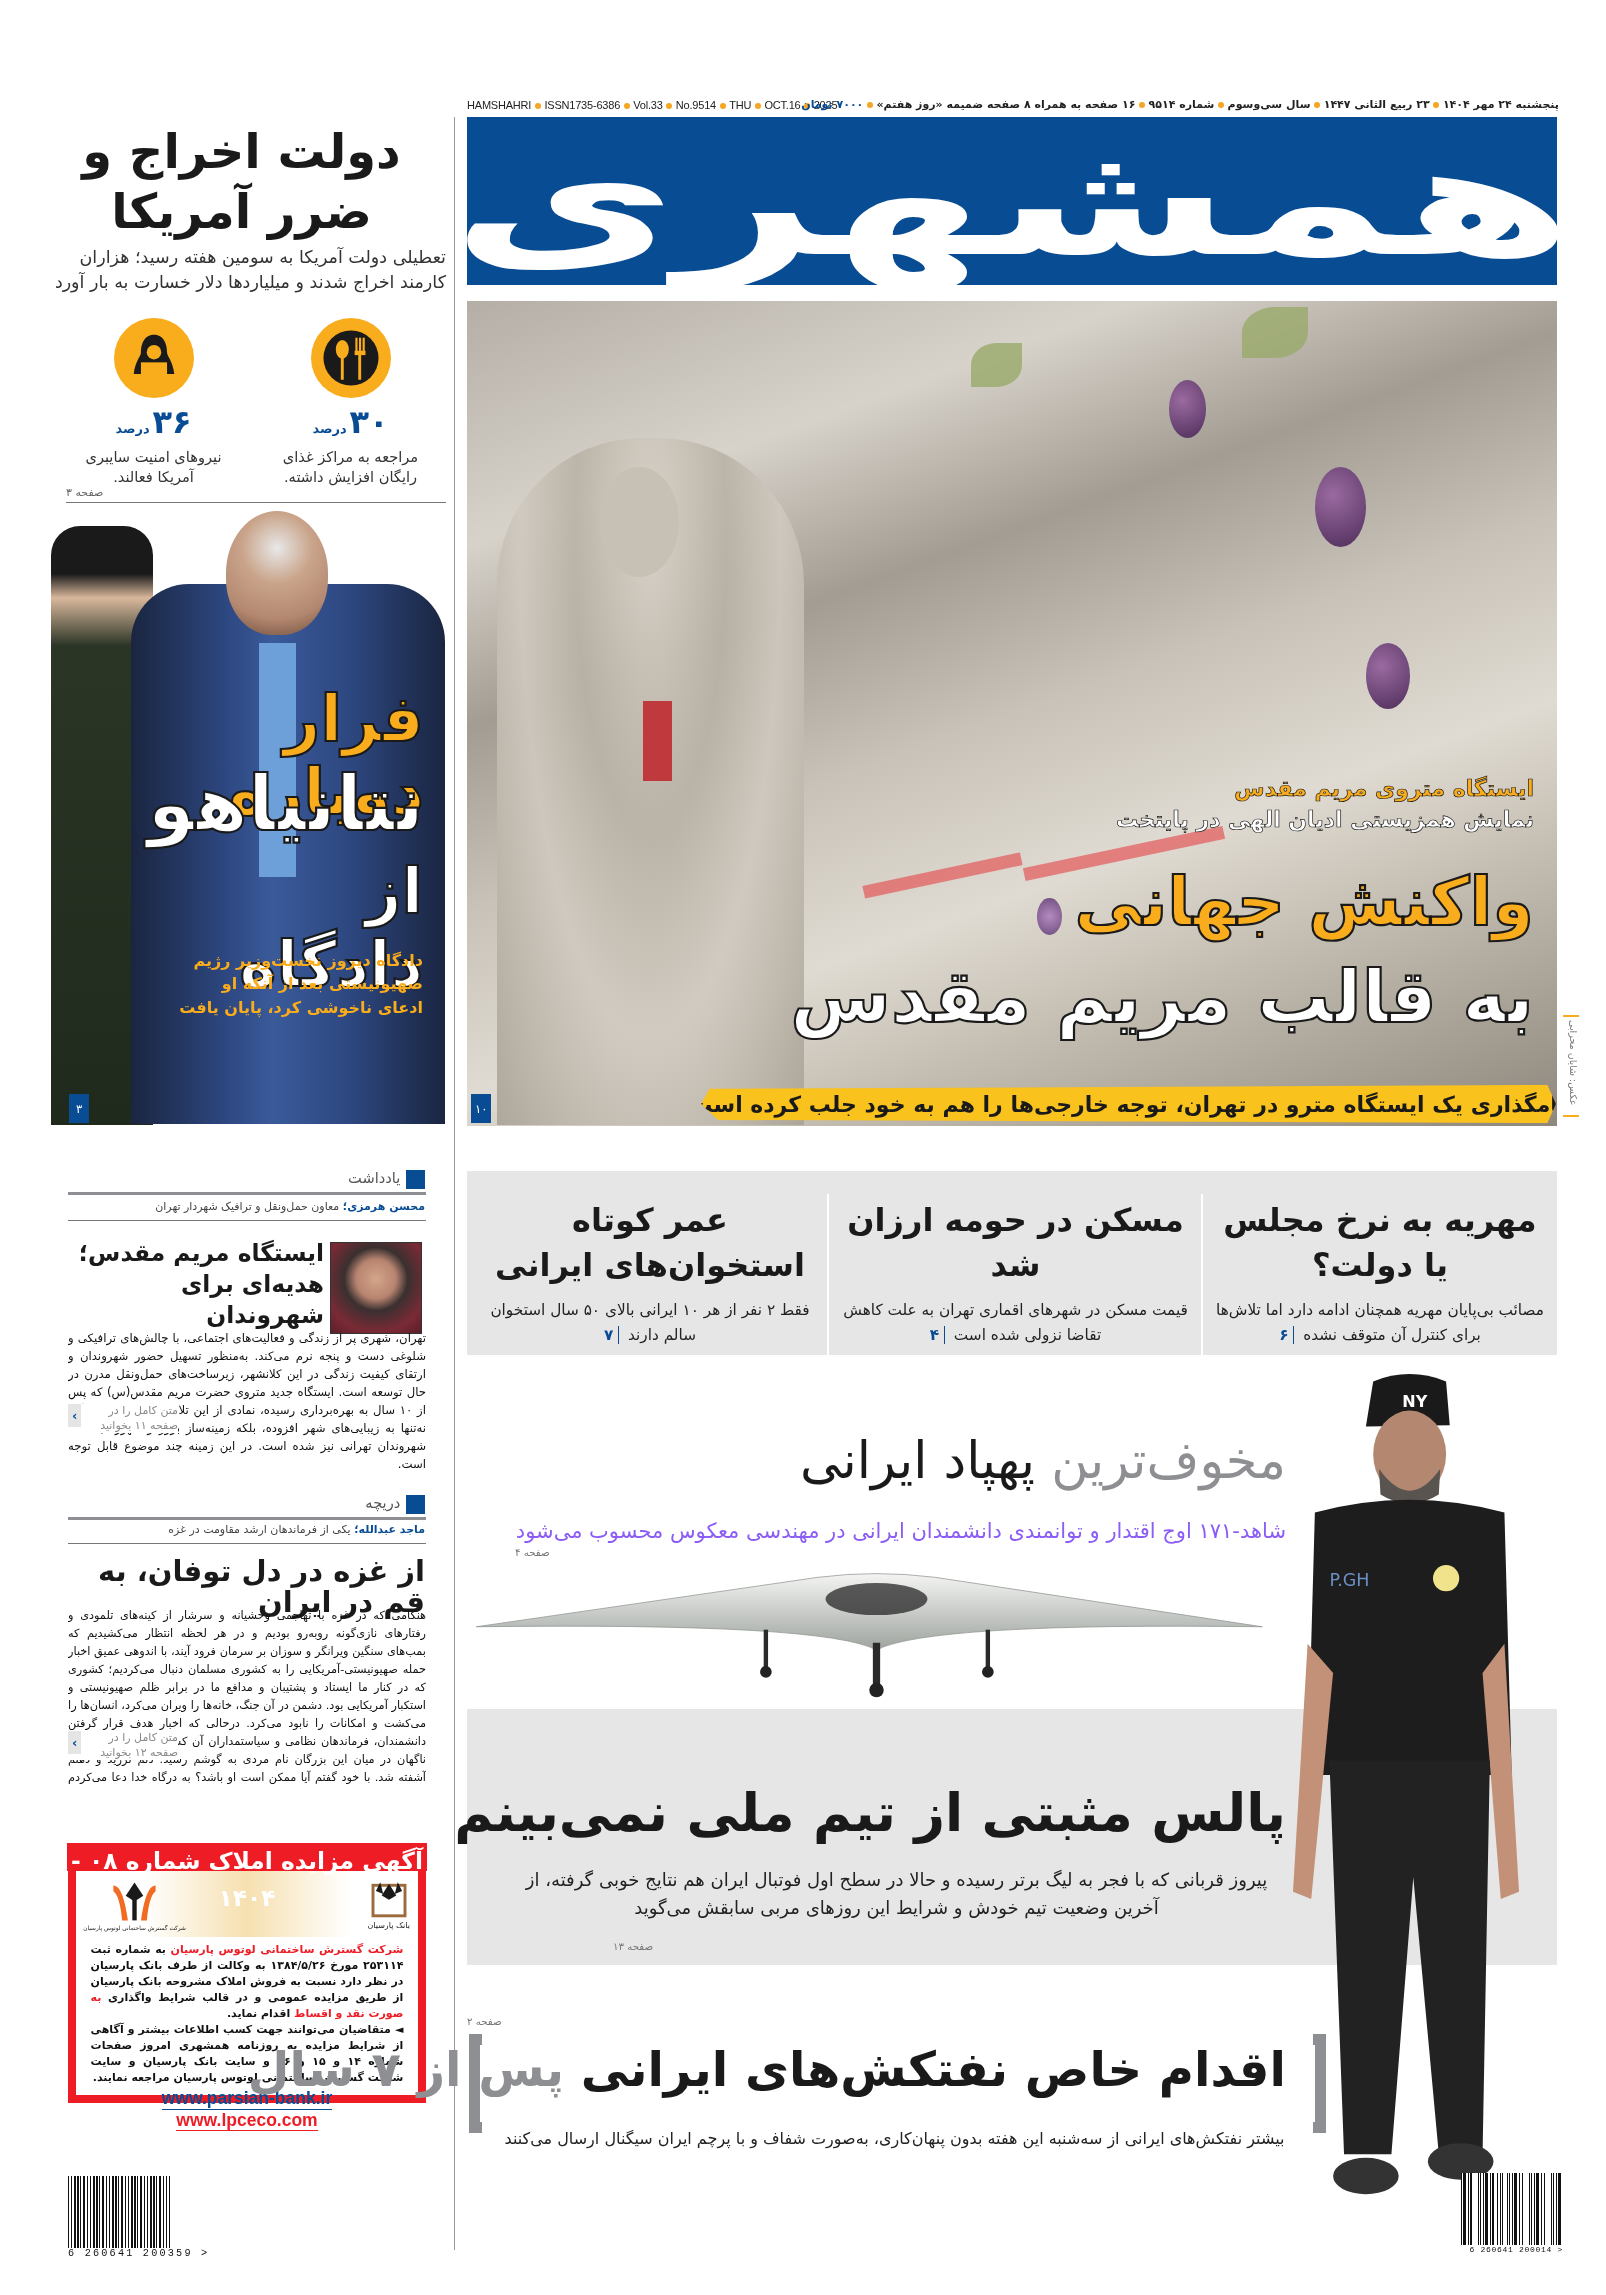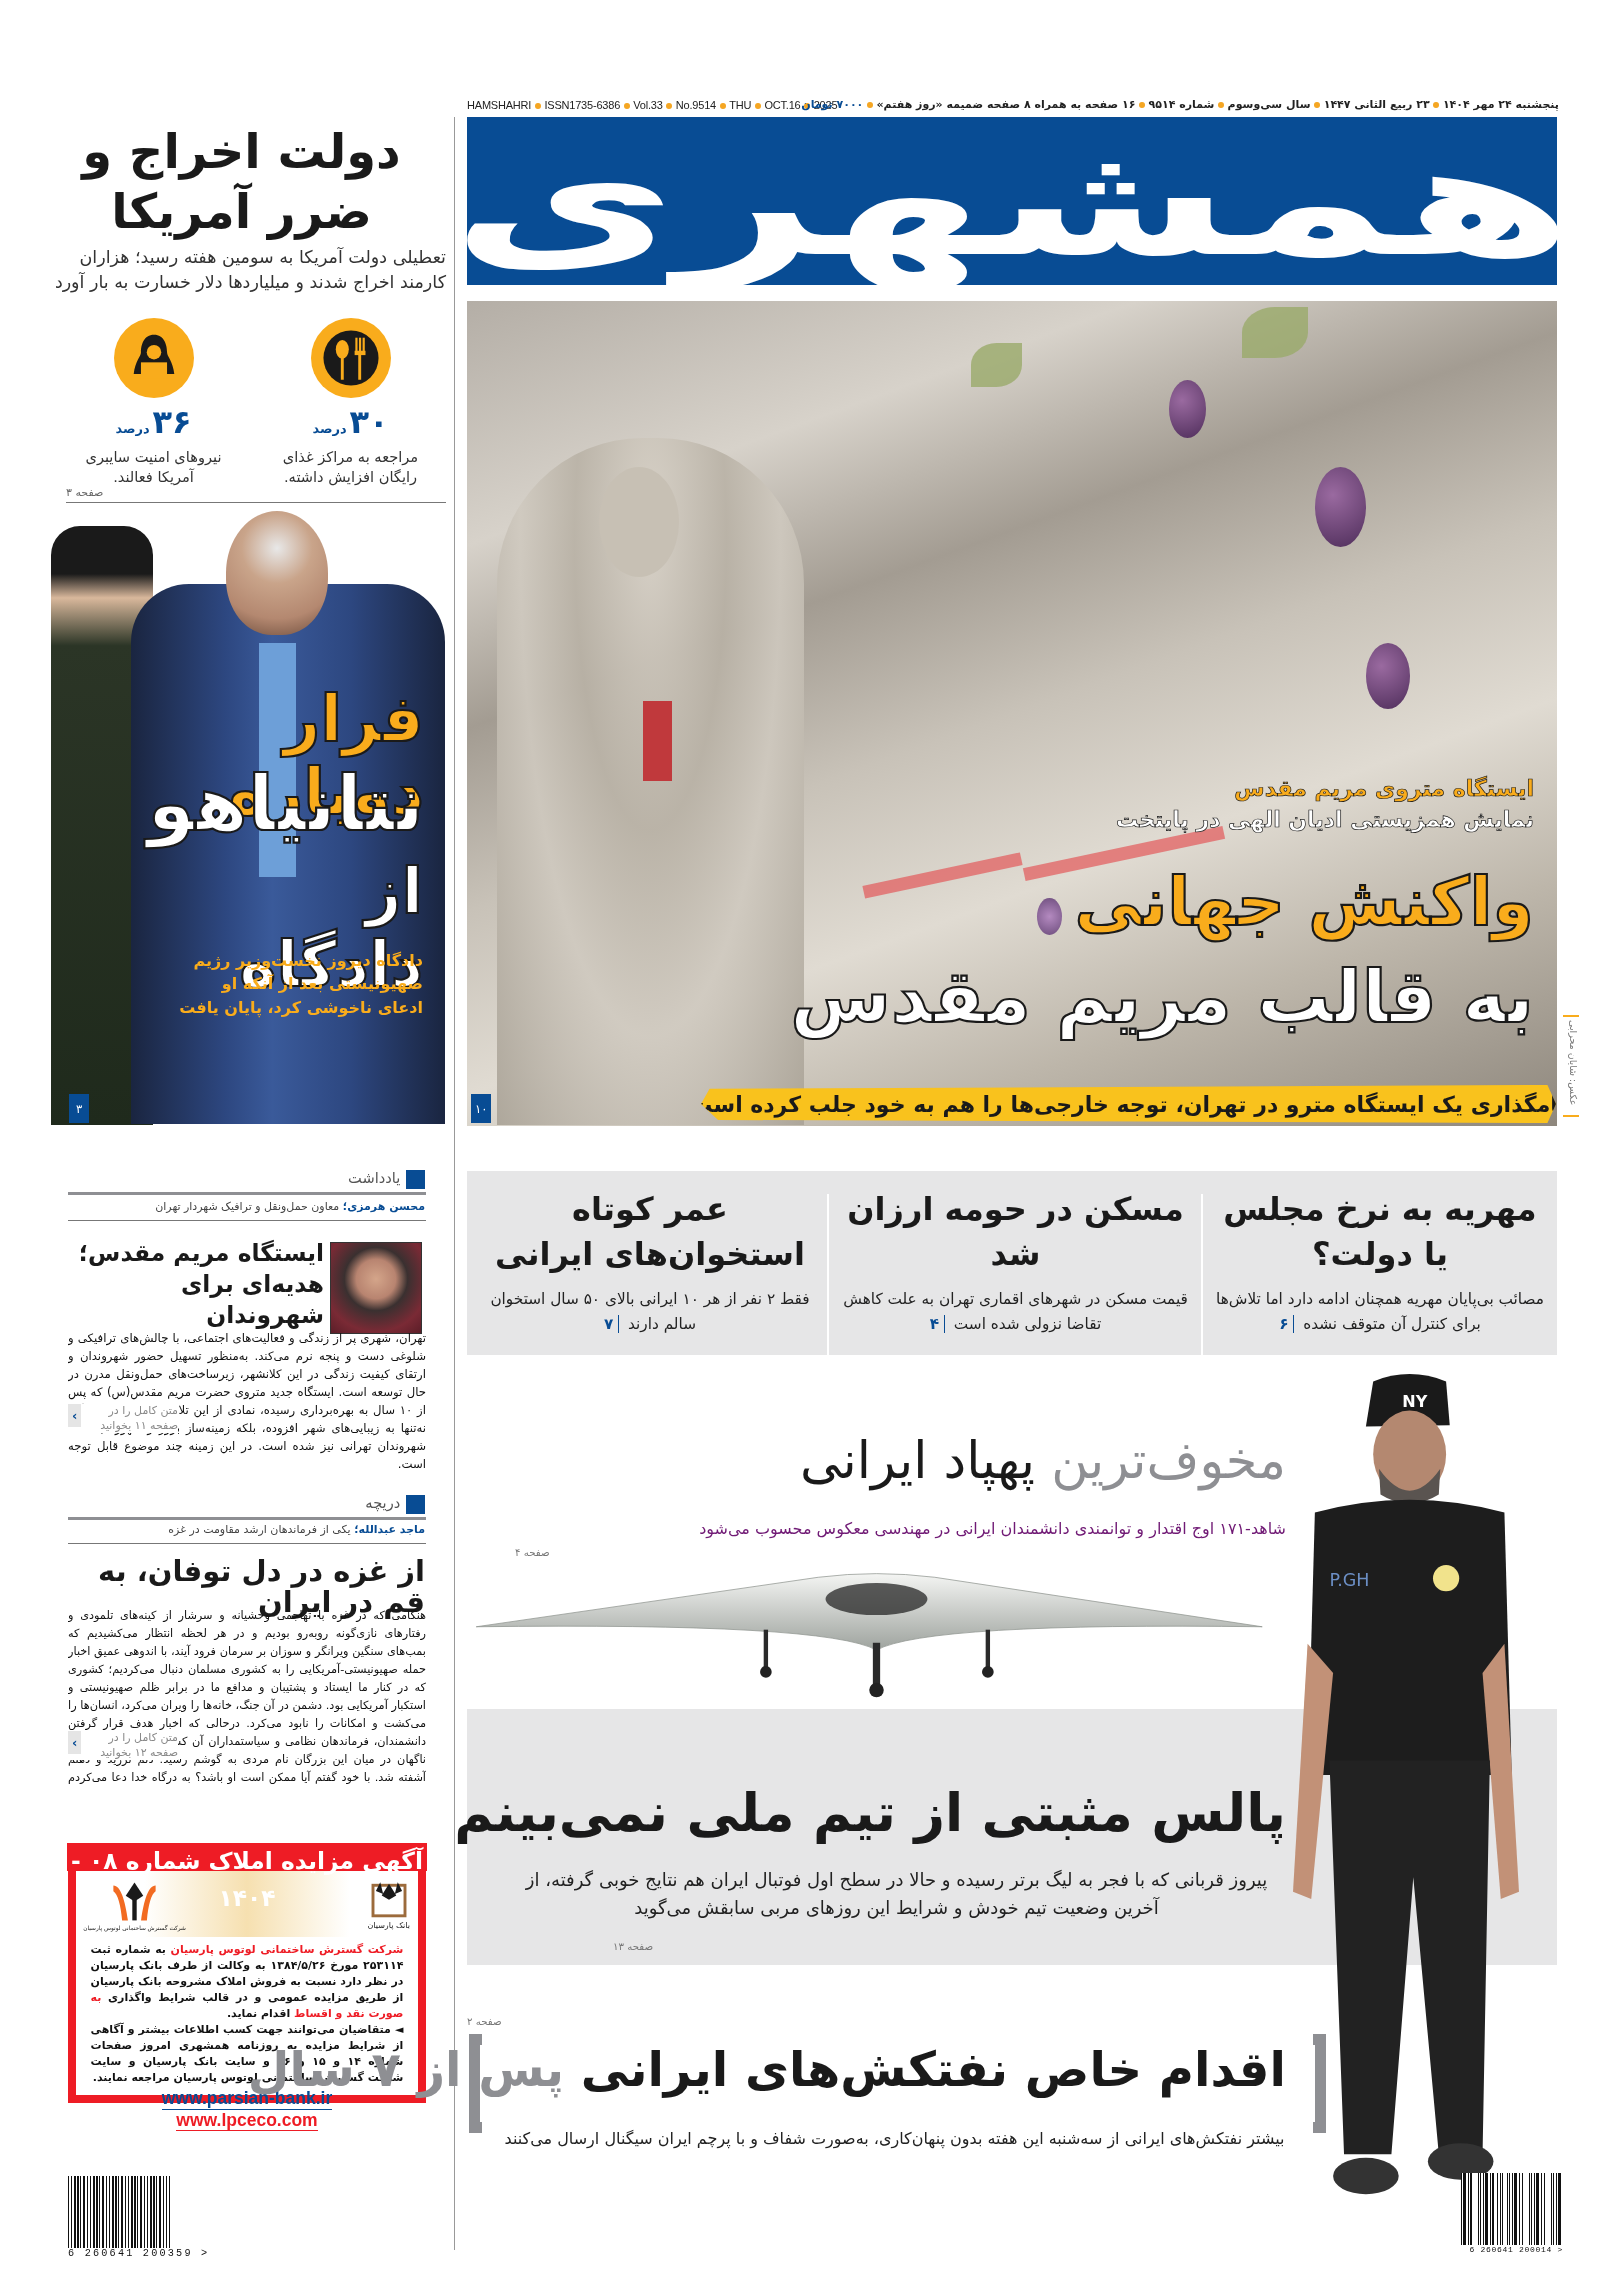--- a/index.html
+++ b/index.html
@@ -38,38 +38,38 @@
 .grape{border-radius:50%;background:radial-gradient(circle at 35% 35%,#9a6aa0,#4e2d5a)}
 .kicker1{right:73px;top:776px;font-size:22px;font-weight:bold;color:#f9ac1c;-webkit-text-stroke:0.7px #1a1a1a;white-space:nowrap}
 .kicker2{right:73px;top:807px;font-size:22px;font-weight:bold;color:#fff;-webkit-text-stroke:0.7px #1a1a1a;white-space:nowrap}
 .hl1{right:73px;top:862px;font-size:67px;font-weight:bold;color:#f9ac1c;-webkit-text-stroke:2.2px #1a1a1a;white-space:nowrap;line-height:80px}
 .hl2{right:73px;top:953px;font-size:73px;font-weight:bold;color:#fff;-webkit-text-stroke:2.2px #1a1a1a;white-space:nowrap;line-height:88px}
 .banner{left:701px;top:1085px;width:855px;height:38px;background:#f9c21d;font-size:22px;font-weight:bold;color:#1a1a1a;display:flex;align-items:center;justify-content:center;white-space:nowrap;clip-path:polygon(1% 10%,99% 0,100% 50%,99% 100%,2% 92%,0 50%)}
 .photo-credit{left:1563px;top:1015px;width:16px;height:102px;writing-mode:vertical-rl;font-size:9.5px;color:#777;border-top:2.2px solid #f9ac1c;border-bottom:2.2px solid #f9ac1c;padding:2.9px 0}
 
 .strip{left:467px;top:1171px;width:1090px;height:184px;background:#e6e6e7}
 .col3{top:1171px;height:184px;text-align:center}
-.col3 .t{font-size:32px;font-weight:bold;line-height:45px;margin-top:16px}
+.col3 .t{font-size:32px;font-weight:bold;line-height:45px;margin-top:27px}
 .col3 .d{font-size:15.3px;line-height:25px;color:#222;margin-top:10.2px}
 .col3 .pg{color:#084c94;font-weight:bold;border-right:1.5px solid #084c94;padding-right:4.4px;margin-right:4.4px}
 .col-sep{top:1194px;width:1.5px;height:161px;background:#fff}
 
 .sect-head{font-size:14.6px;color:#555}
 .sect-head .sq{display:inline-block;width:19px;height:19px;background:#084c94;vertical-align:middle;margin-left:5.8px}
 .byline{font-size:11px;color:#444;white-space:nowrap}
 .byline b{color:#084c94}
 .op-title{font-size:23.4px;font-weight:bold;line-height:31px;text-align:right}
 .op-body{font-size:11.7px;line-height:18px;text-align:justify;color:#111}
 .more{font-size:11px;color:#888;line-height:14.6px;text-align:right}
 .more-btn{width:22px;height:23.4px;background:#e5e5e5;color:#084c94;font-weight:bold;display:flex;align-items:center;justify-content:center;font-size:13px}
 .avatar{left:330px;top:1242px;width:92px;height:92px;border:0.7px solid #333;background:radial-gradient(circle at 50% 40%,#d4a58a 0%,#b88470 28%,#3a3030 45%,#7a2a35 75%,#5b1e28 100%)}
 
 .drone-title{right:321px;top:1431px;font-size:51px;font-weight:normal;white-space:nowrap}
 .drone-title .g{color:#8e8f93}
-.drone-sub{right:321px;top:1519px;font-size:16px;color:#701a75;white-space:nowrap}
+.drone-sub{right:321px;top:1519px;font-size:21px;color:#8b5cf6;white-space:nowrap}
 .drone-pg{left:515px;top:1547px;font-size:10.2px;color:#777}
 .drone{left:475px;top:1570px;width:803px;height:131px}
 .gray-band{left:467px;top:1709px;width:1090px;height:256px;background:#e6e6e7}
 .pulse-title{right:321px;top:1782px;font-size:53px;font-weight:bold;white-space:nowrap}
 .pulse-sub{left:504px;top:1866px;width:785px;text-align:center;font-size:18px;line-height:28px;color:#222}
 .pulse-pg{left:613px;top:1941px;font-size:10.2px;color:#777}
 .coach{left:1293px;top:1366px;width:226px;height:840px}
 
 .tank-pg{left:467px;top:2016px;font-size:10.2px;color:#777}
 .bracket{top:2034px;width:13px;height:99px;border:11.7px solid #8e8f93}

